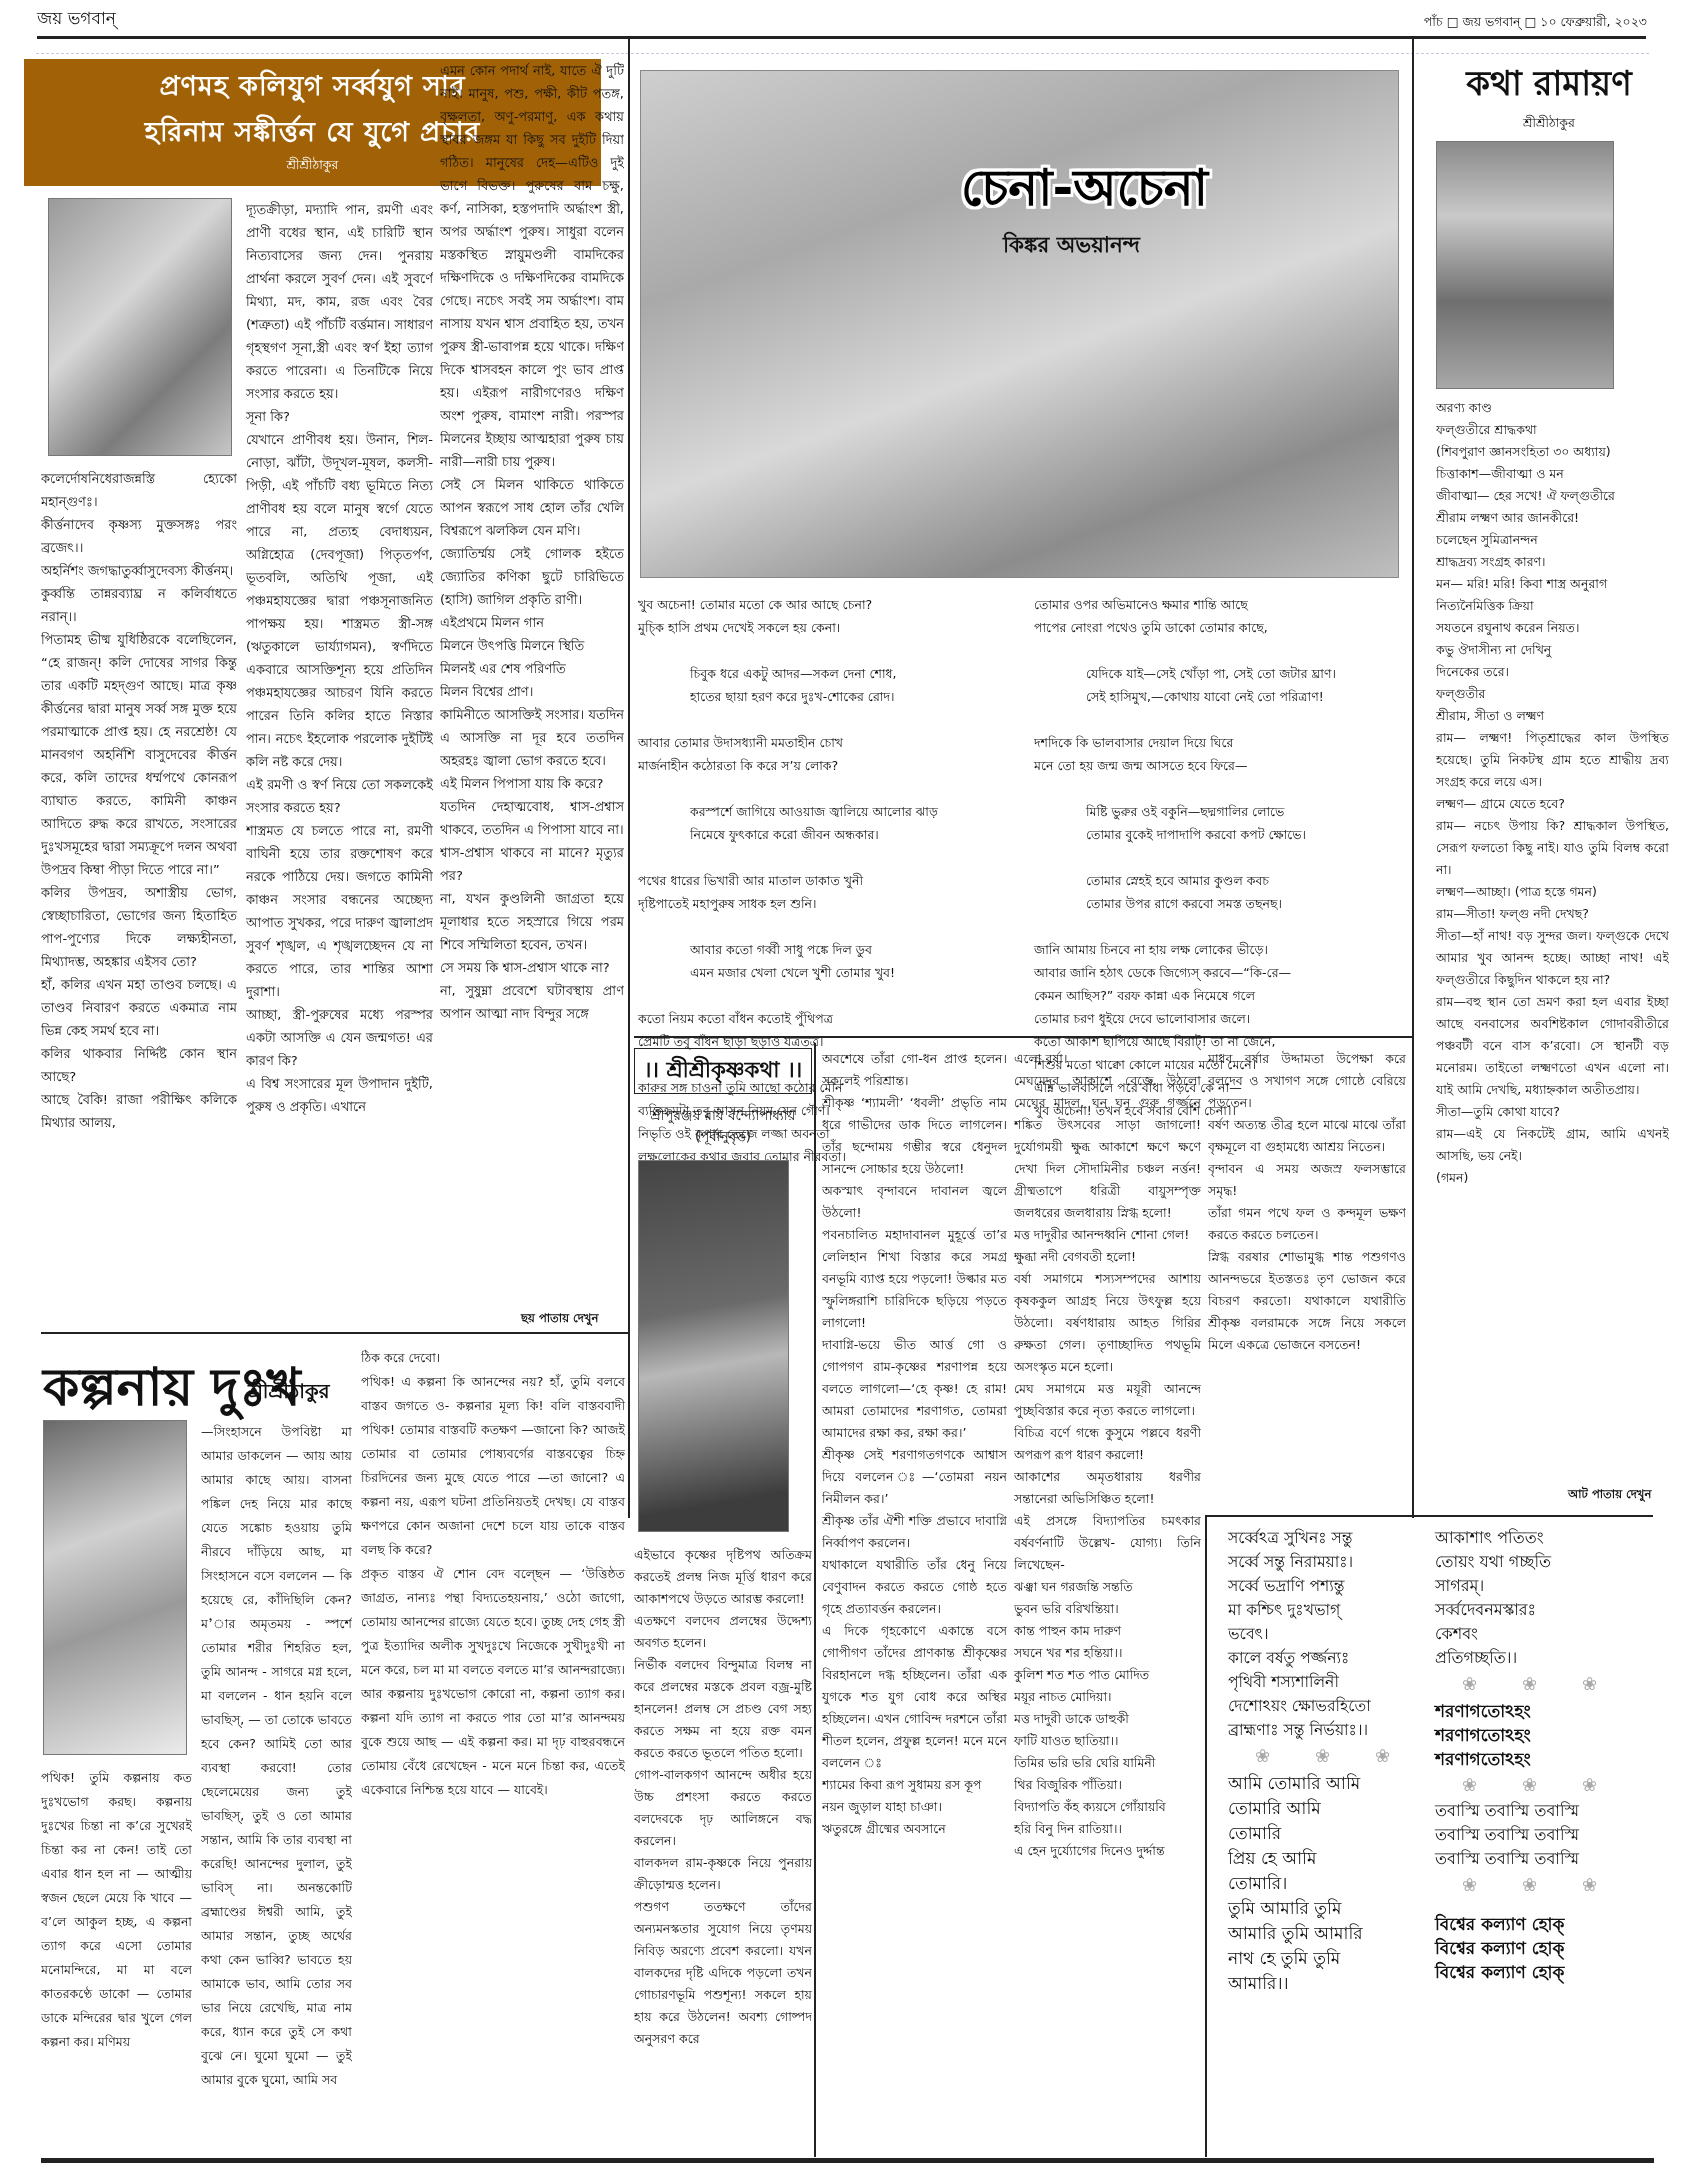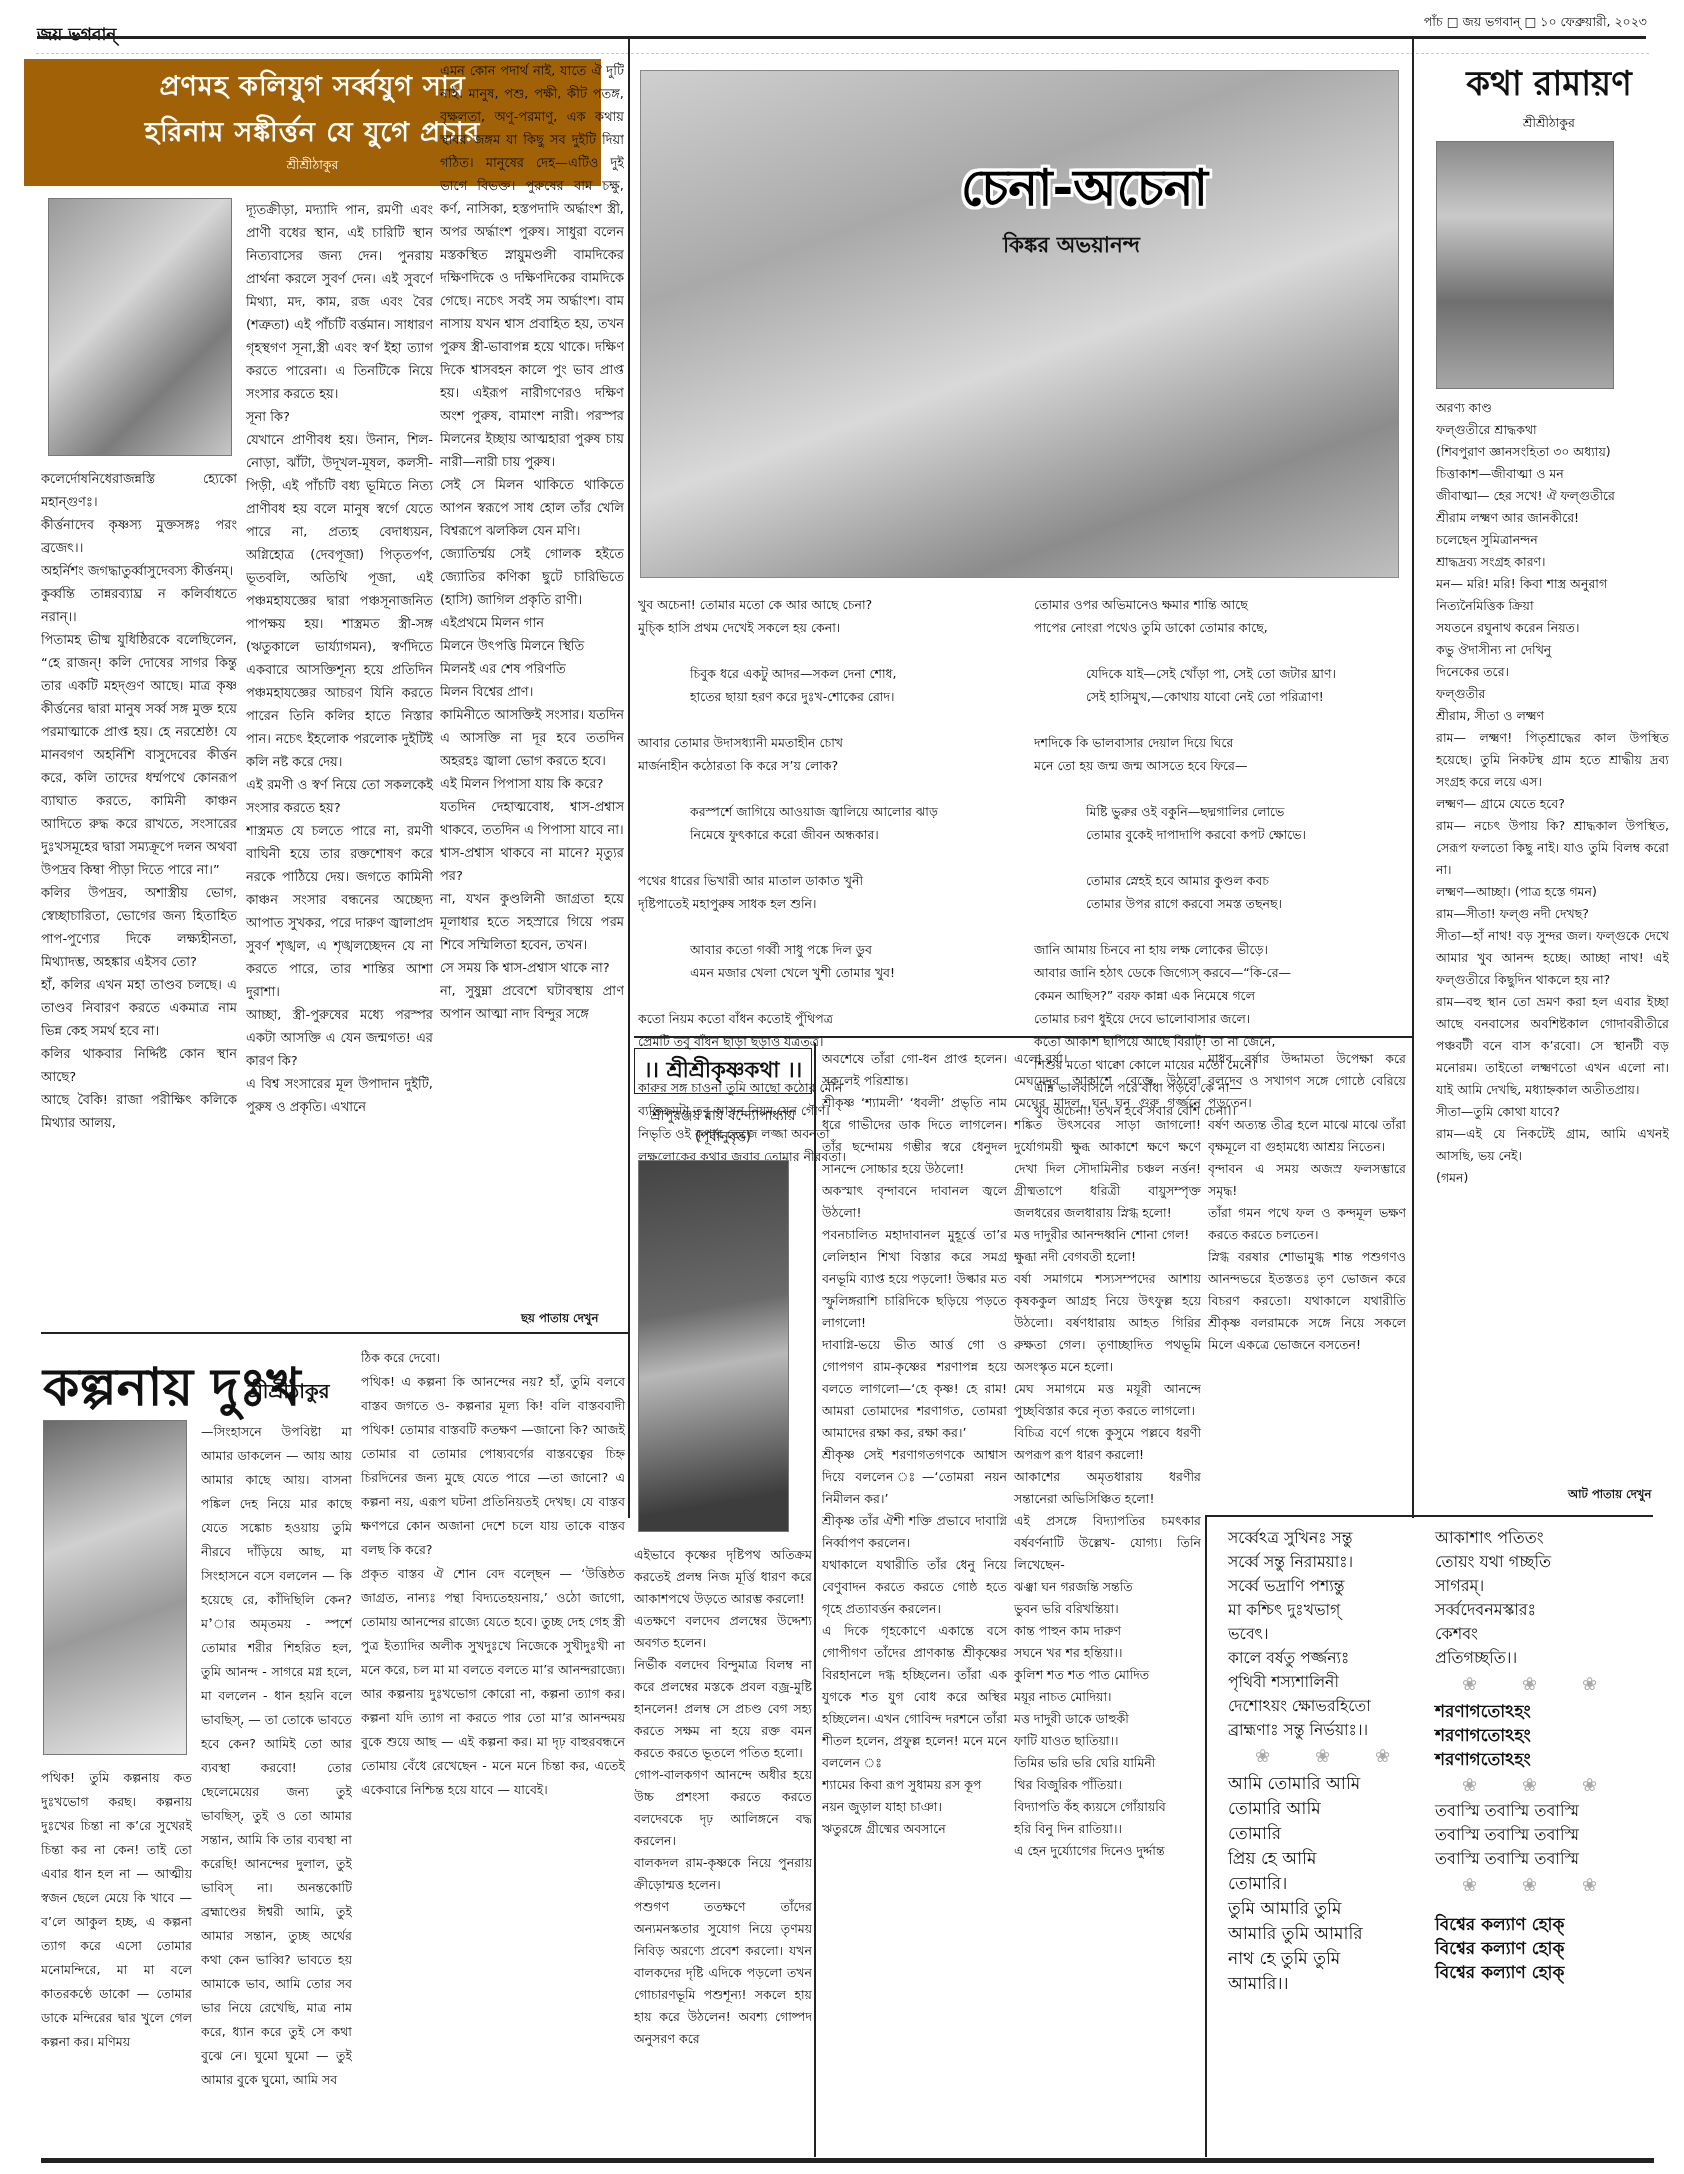--- a/index.html
+++ b/index.html
@@ -1,20 +1,20 @@
 <!DOCTYPE html>
 <html style="font-size:14.3px"><head>
 <meta charset="utf-8">
 <style>
 *{box-sizing:border-box;margin:0;padding:0}
 html,body{width:1684px;height:2174px;background:#fff;overflow:hidden}
 body{font-family:"DejaVu Sans",sans-serif;color:#111;position:relative}
 .abs{position:absolute}
 .txt{font-size:13px;line-height:23px;text-align:justify;white-space:pre-line}
-.masthead-left{left:37px;top:21px;font-size:17px;font-weight:bold}
+.masthead-left{left:37px;top:5px;font-size:17px;font-weight:normal}
 .masthead-right{right:37px;top:12.5px;font-size:12.5px}
 .rule-top{left:37px;top:36px;width:1609px;height:2.7px;background:#222}
 .dash{left:36px;top:53px;width:1613px;border-top:1.8px dashed #c5c8e0}
 .vline{background:#222;width:1.8px}
 .hline{background:#222;height:1.8px}
 .black-box{left:24px;top:59px;width:577px;height:127px;background:#a16207;color:#fff;text-align:center}
 .black-box .h1{font-size:27px;line-height:39px;padding-top:7.1px;font-weight:bold;letter-spacing:0.9px}
 .black-box .by{font-size:12.5px;margin-top:5.3px}
 .photo{background:linear-gradient(135deg,#9a9a9a,#d6d6d6 40%,#7c7c7c 70%,#c7c7c7);border:0.9px solid #777}
 .big-photo{left:640px;top:70px;width:759px;height:508px;background:linear-gradient(160deg,#cfcfcf,#a9a9a9 30%,#d9d9d9 55%,#8c8c8c 80%,#bfbfbf);border:0.9px solid #888}

